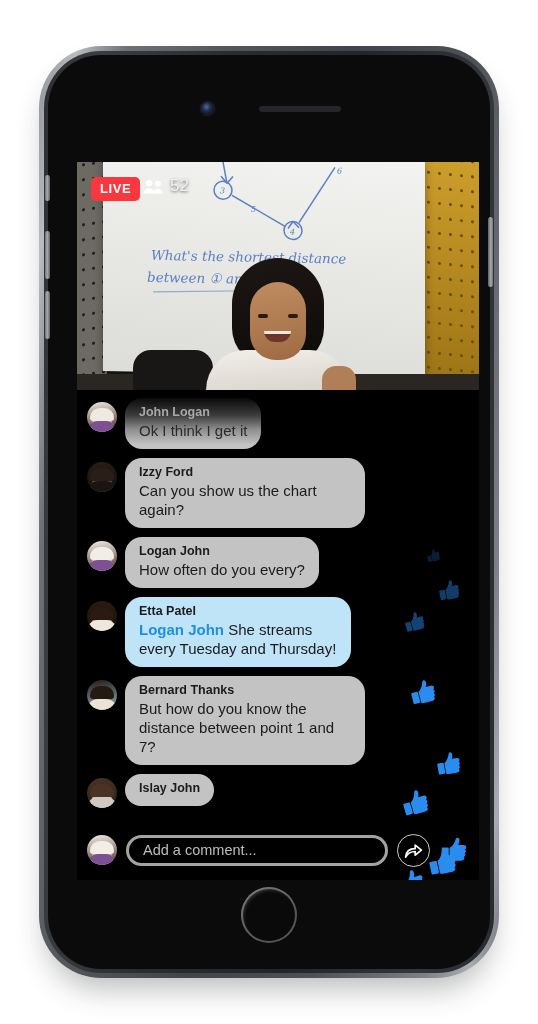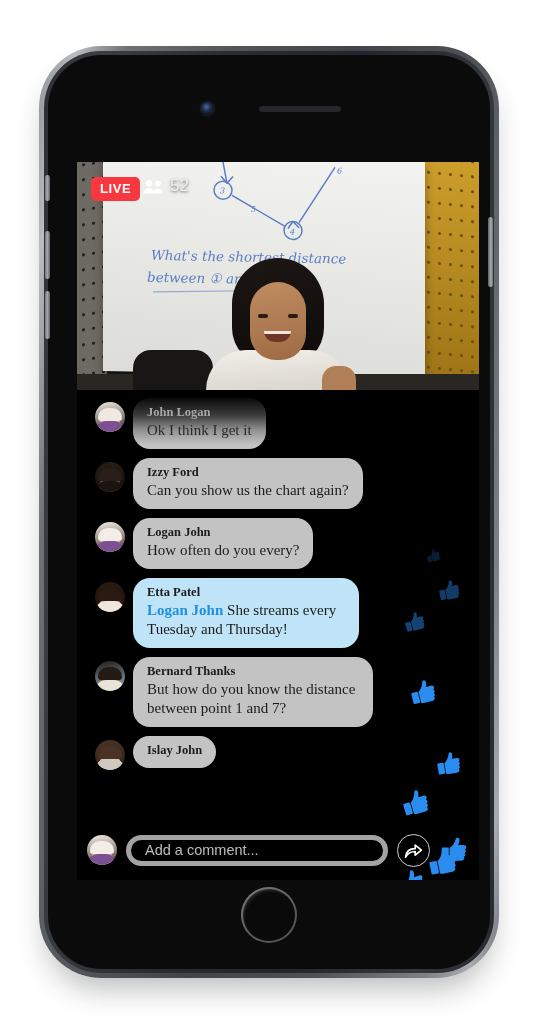--- a/index.html
+++ b/index.html
@@ -95,21 +95,21 @@
     font-size:13px; font-weight:bold; letter-spacing:.6px;
     padding:4px 9px 5px; border-radius:5px;
   }
   #viewer-count{
     position:absolute; left:66px; top:14px; display:flex; align-items:center; gap:6px;
     color:#f2f2f2; font-size:17px; text-shadow:0 1px 3px rgba(0,0,0,.6);
   }
 
   
   #chat-area{ position:absolute; left:0; top:228px; right:0; bottom:60px; }
-  #chat-list{ position:absolute; left:8px; top:0; width:100%; padding:4px 0 0;font-family:Liberation Serif, serif; }
+  #chat-list{ position:absolute; left:0; top:0; width:100%; padding:4px 0 0; }
   .chat-row{ display:flex; align-items:flex-start; gap:8px; padding:4px 10px 5px; }
   .avatar{
     width:30px; height:30px; min-width:30px; border-radius:50%;
     margin-top:4px; overflow:hidden; position:relative;
     background:#8e8e93;
   }
   .bubble{
     background:#c3c3c3; border-radius:17px; padding:7px 14px 9px;
     max-width:240px; color:#1b1b1b;
   }
@@ -125,21 +125,21 @@
   #reactions{ position:absolute; right:0; top:150px; width:82px; height:420px; pointer-events:none; }
   .thumb{ position:absolute; }
 
   
   #composer{
     position:absolute; left:0; bottom:0; width:100%; height:60px;
     display:flex; align-items:center; gap:9px; padding:0 10px;
   }
   #composer-avatar{ width:30px; height:30px; min-width:30px; border-radius:50%; overflow:hidden; position:relative; }
   #comment-input{
-    flex:1; height:31px; border-radius:16px; border:5px solid #a3a3a3;
+    flex:1; height:31px; border-radius:16px; border:3px solid #a3a3a3;
     background:transparent; color:#cfcfcf; font-size:14.5px;
     padding:0 14px; font-family:"Liberation Sans", sans-serif; outline:none;
   }
   #comment-input::placeholder{ color:#bdbdbd; }
   #share-button{
     width:33px; height:33px; min-width:33px; border-radius:50%;
     border:1px solid #cfcfcf; display:flex; align-items:center; justify-content:center;
   }
   #like-button{ width:30px; min-width:30px; display:flex; align-items:center; justify-content:center; }
 </style>

